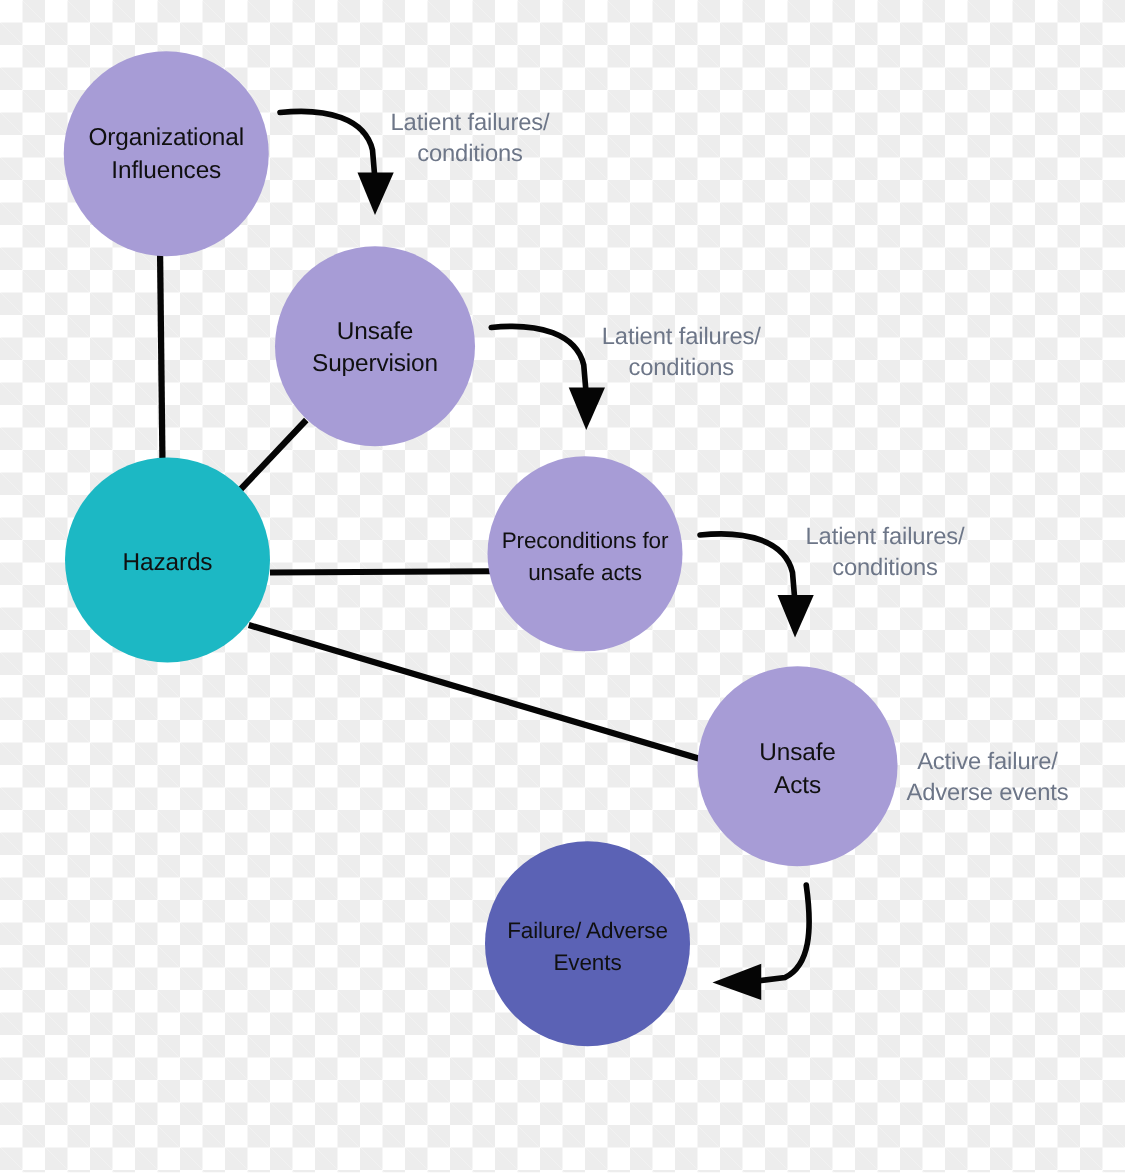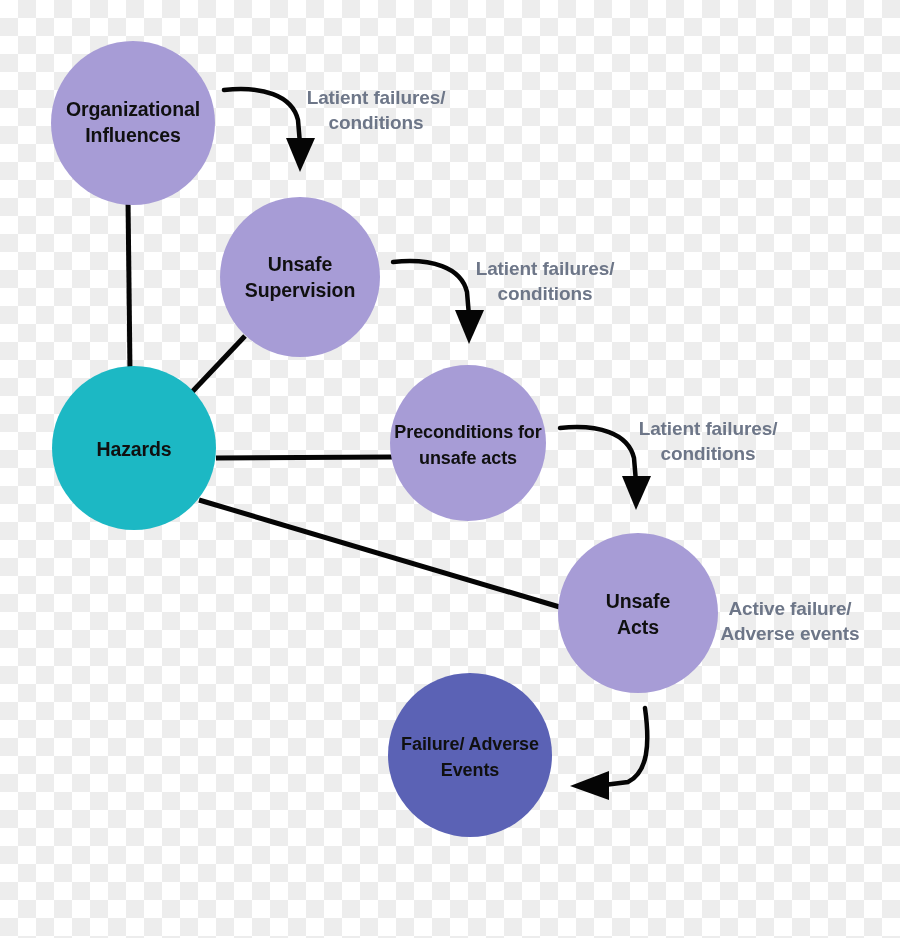--- a/index.html
+++ b/index.html
@@ -18,21 +18,20 @@
     position: relative;
     width: 900px;
     height: 938px;
     
     background-color: #ffffff;
     background-image:
       linear-gradient(45deg, #ededed 25%, transparent 25%, transparent 75%, #ededed 75%),
       linear-gradient(45deg, #ededed 25%, transparent 25%, transparent 75%, #ededed 75%);
     background-size: 36px 36px;
     background-position: 0 0, 18px 18px;
-    font-weight: bold;
   }
   svg.canvas {
     position: absolute;
     left: 0;
     top: 0;
     width: 900px;
     height: 938px;
     overflow: visible;
   }
   .node-label {

